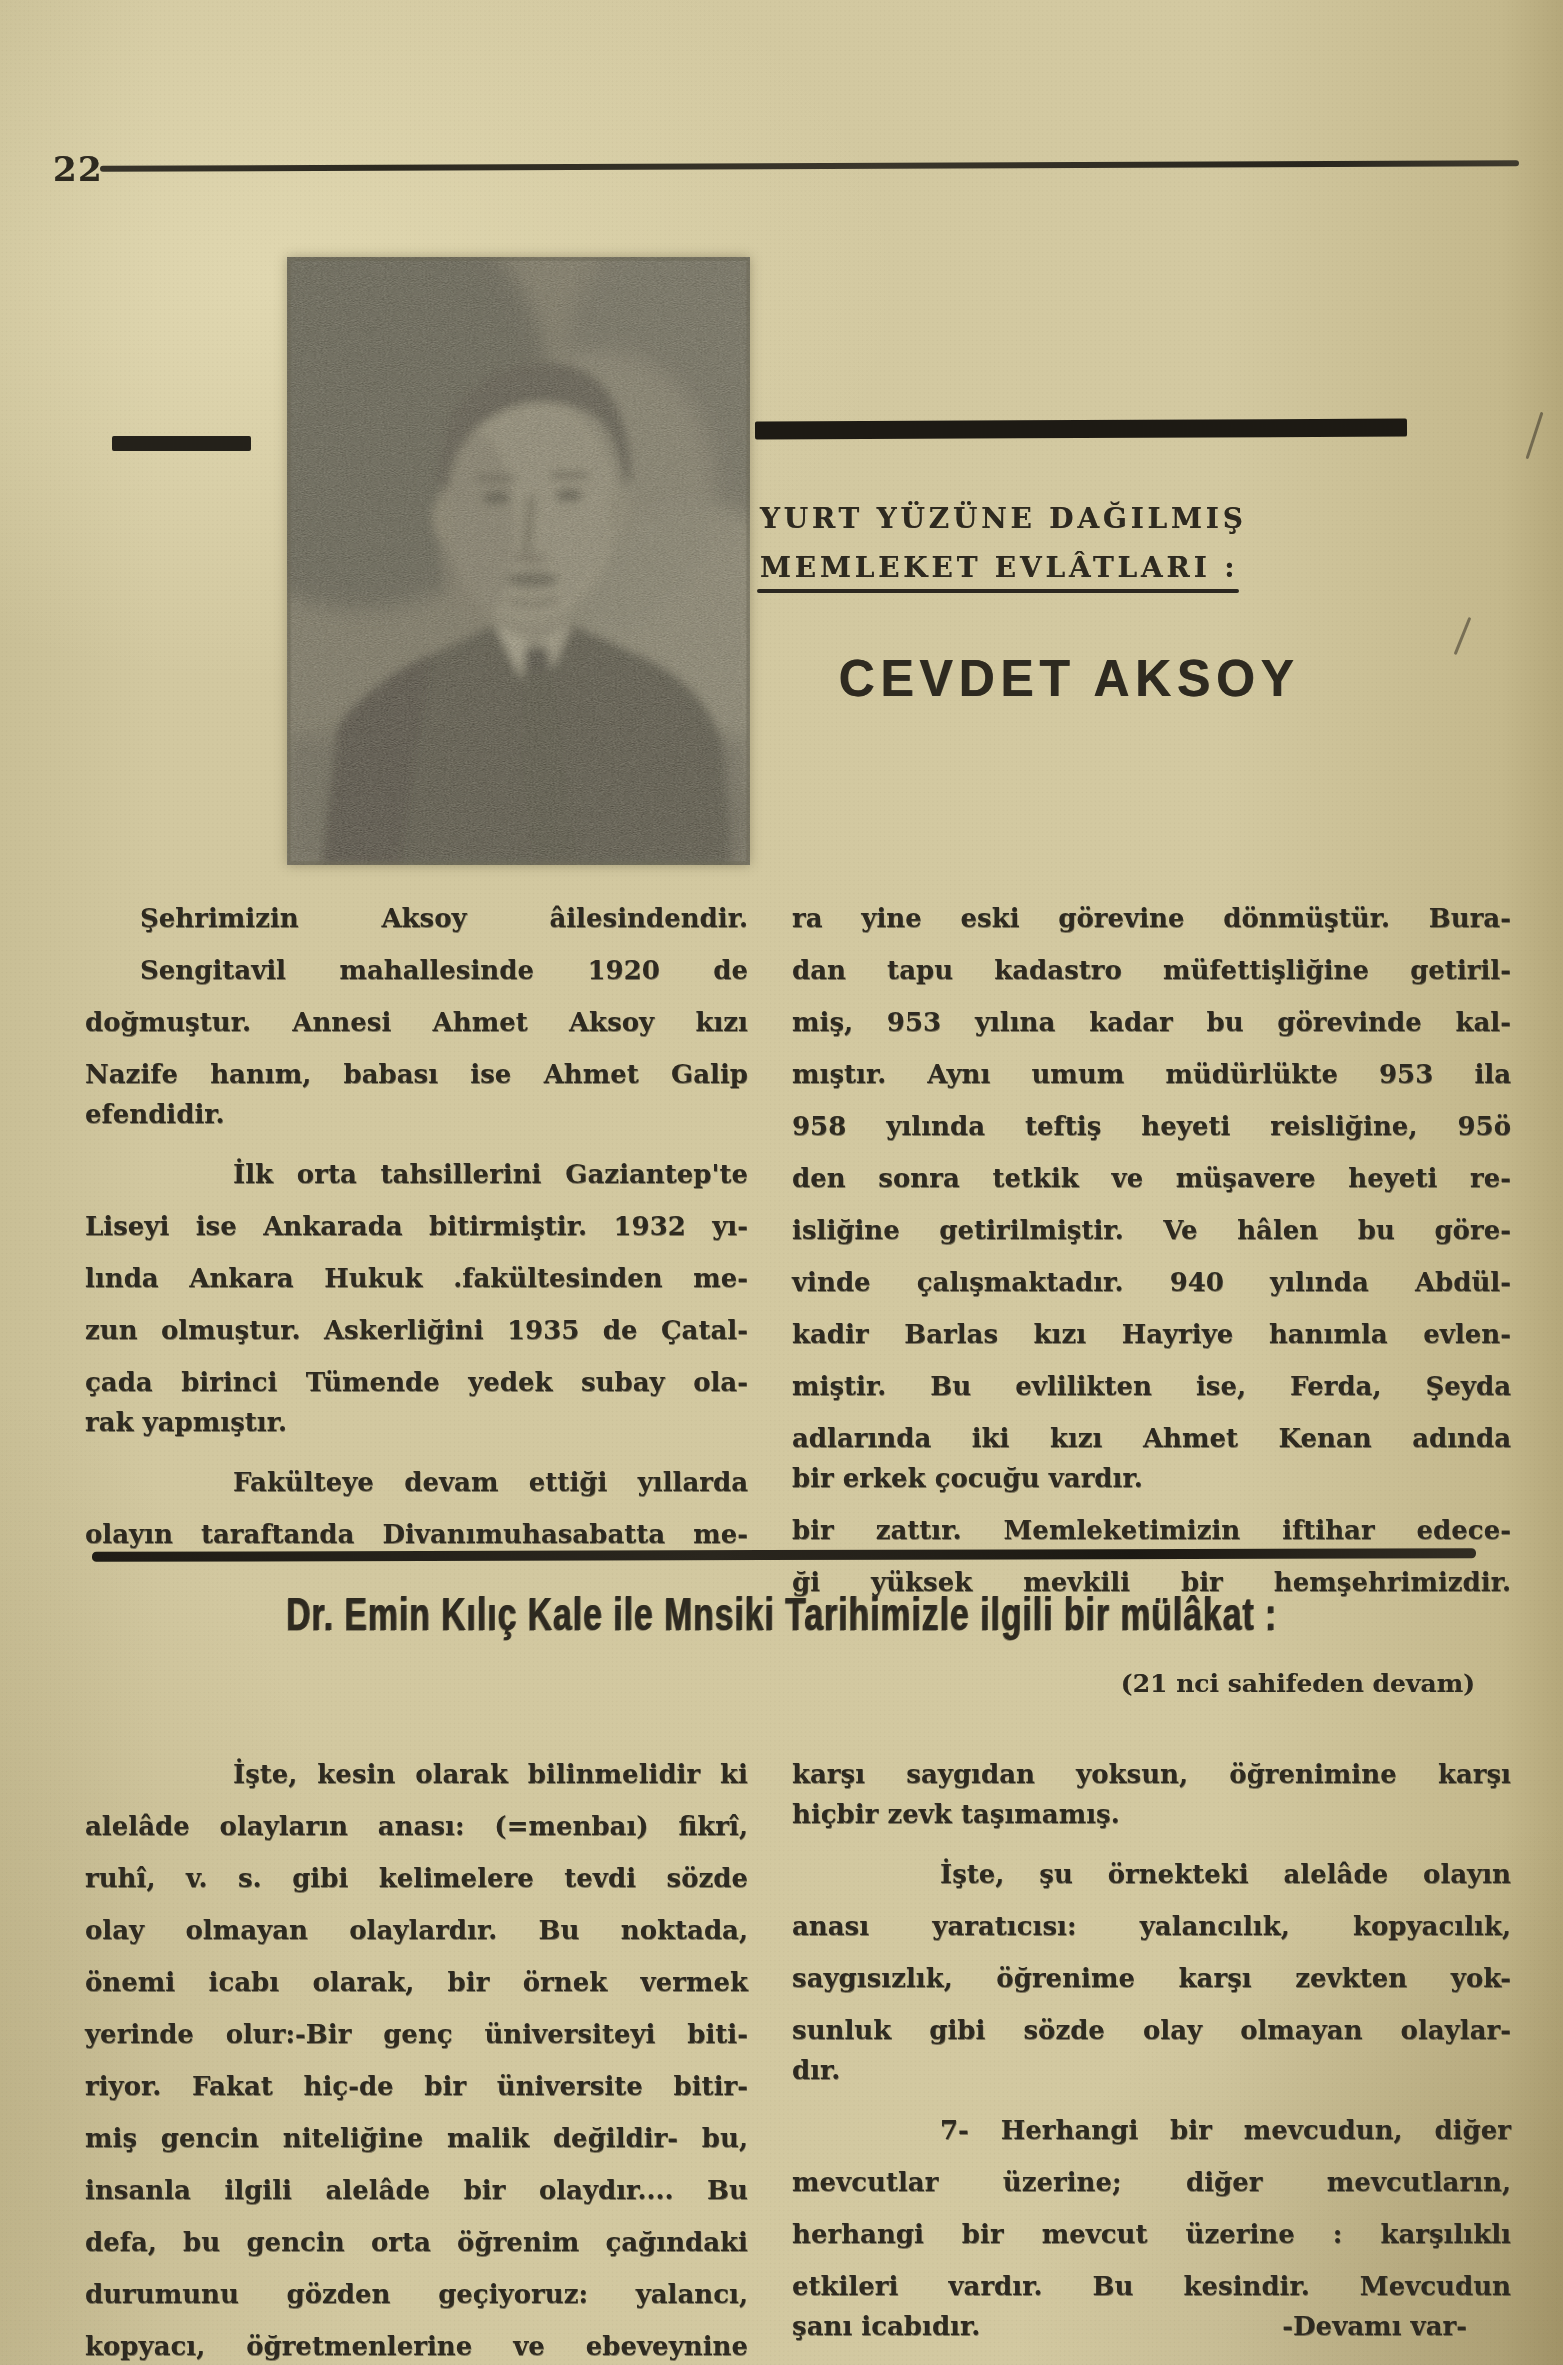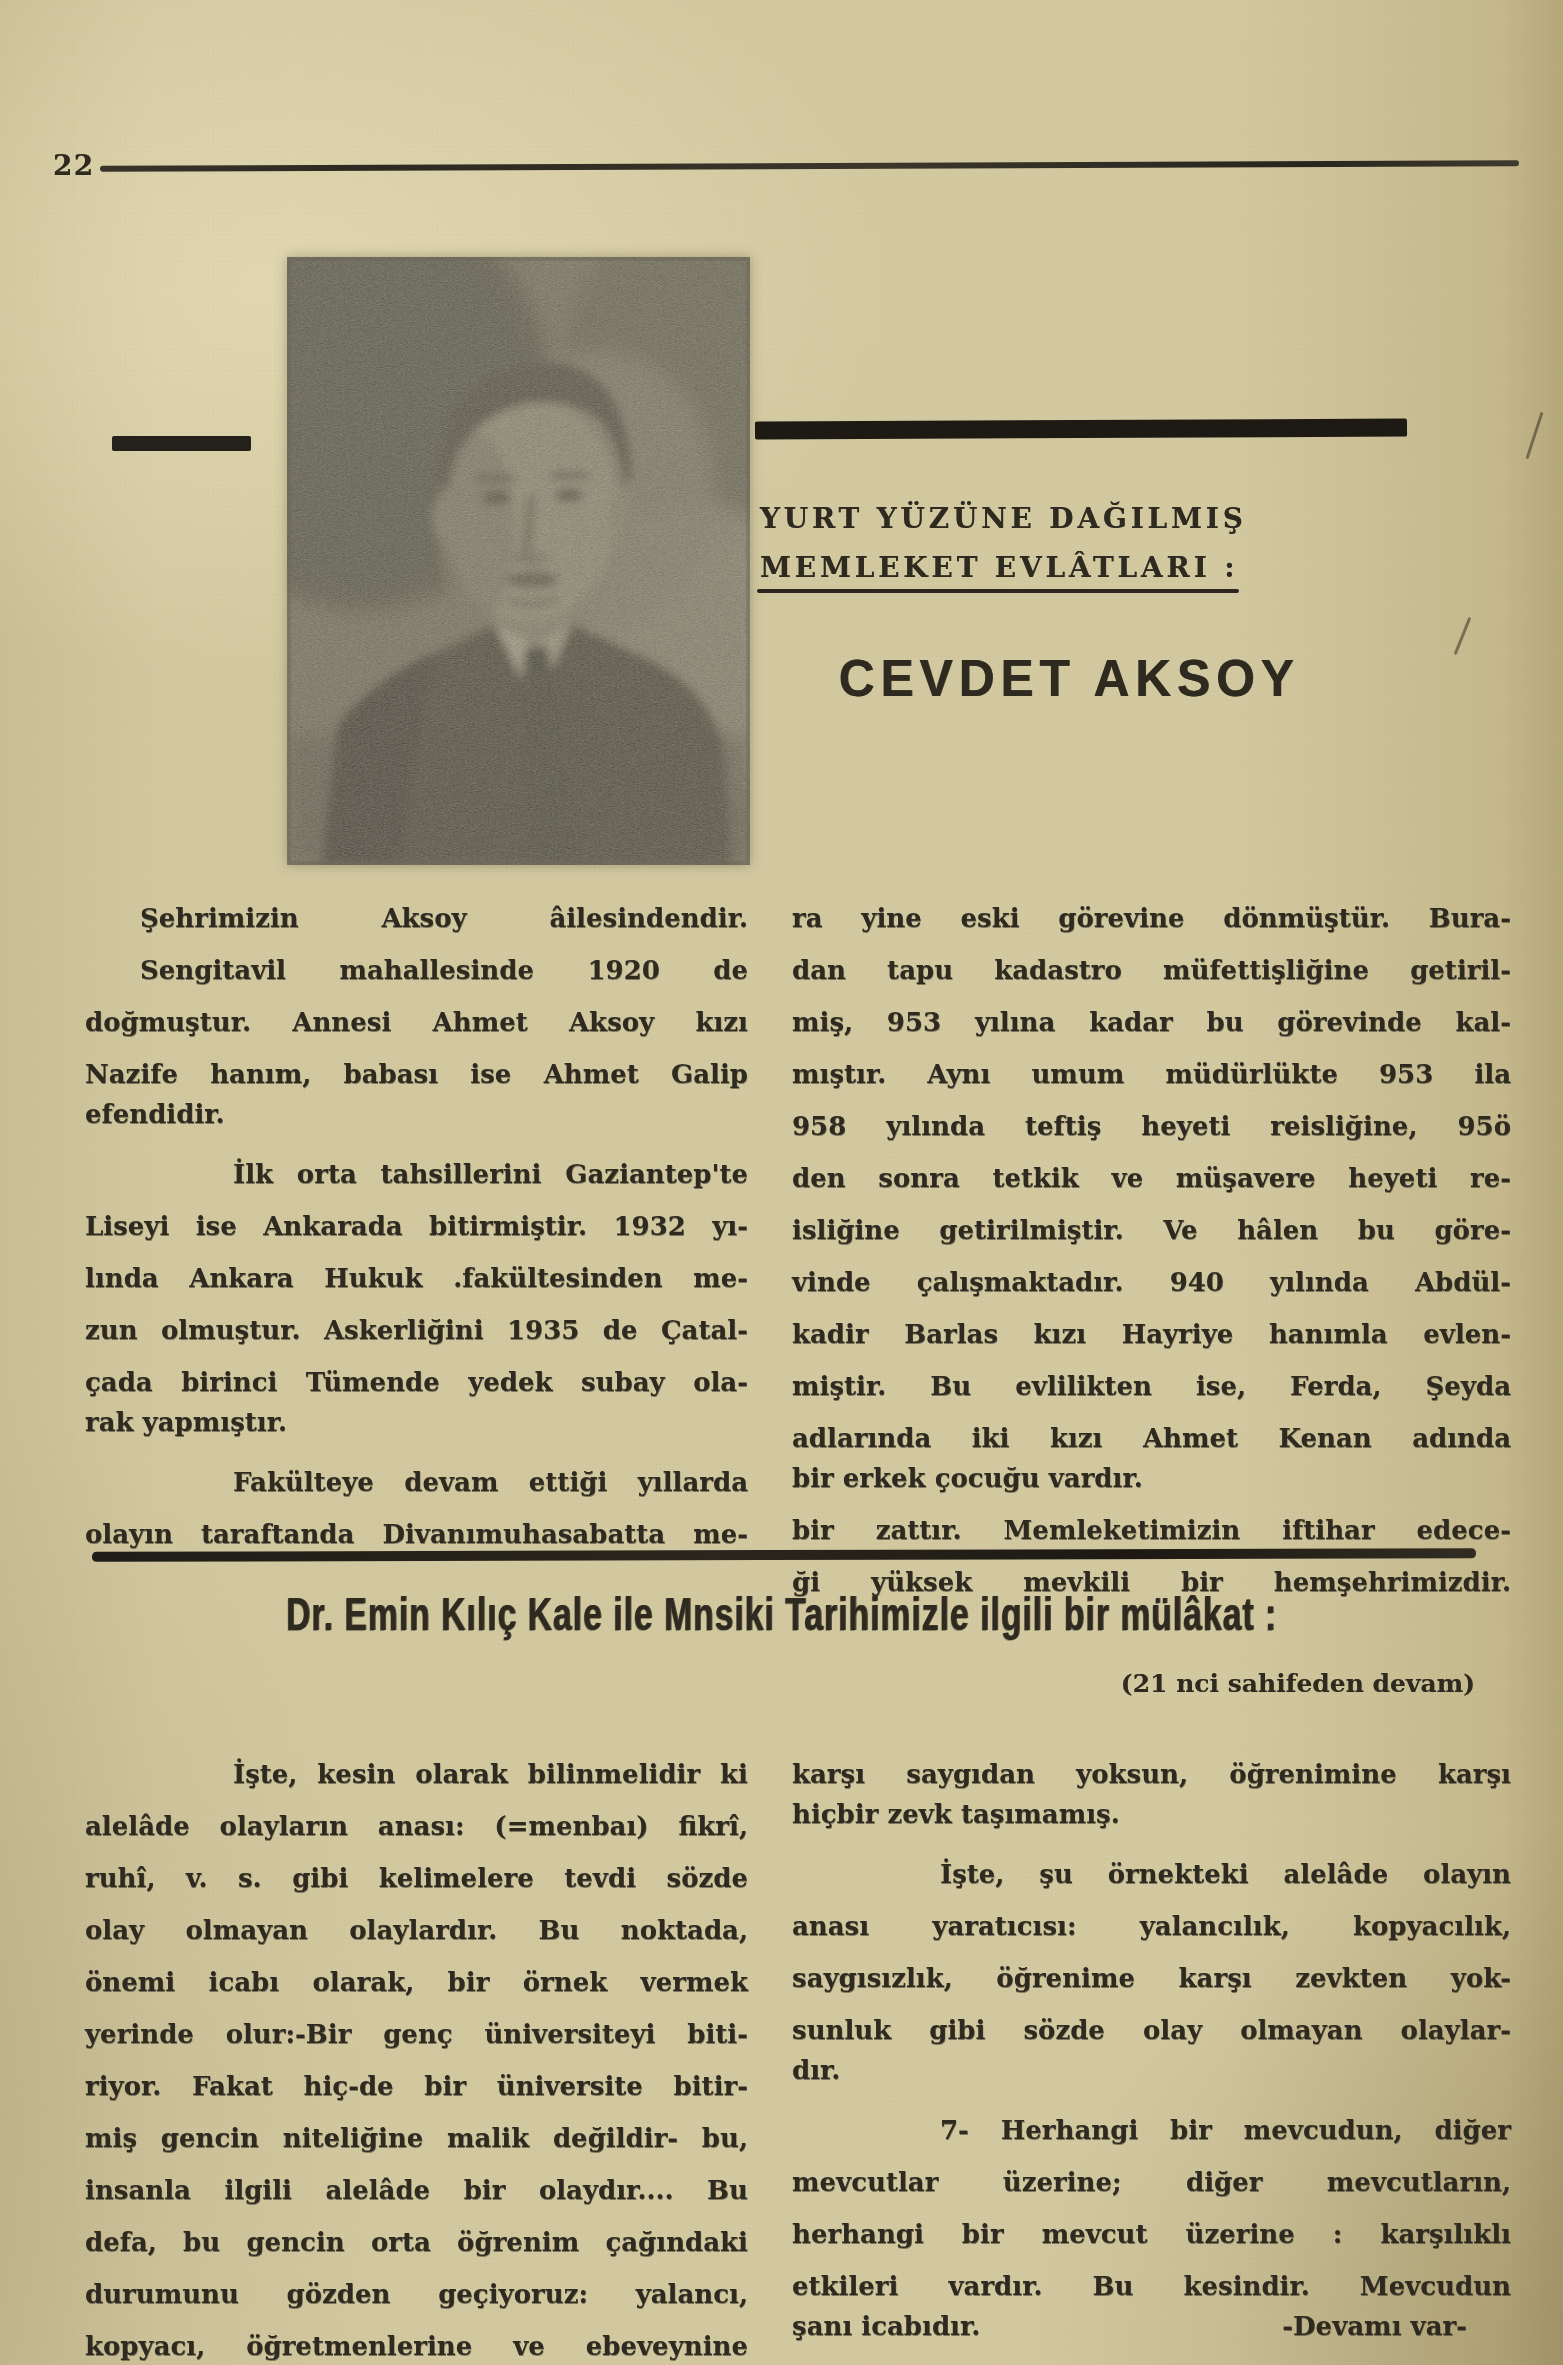--- a/index.html
+++ b/index.html
@@ -10,21 +10,21 @@
       radial-gradient(882px 567px at 18% 12%, rgba(236,228,190,.55), rgba(236,228,190,0) 70%),
       radial-gradient(1009px 882px at 105% 100%, rgba(120,104,62,.38), rgba(120,104,62,0) 62%),
       radial-gradient(756px 1261px at -5% 90%, rgba(140,124,80,.22), rgba(140,124,80,0) 60%),
       linear-gradient(90deg, #c9bf96 0%, #d2c8a0 10%, #d3c9a1 78%, #c4b88c 96%, #b4a77a 100%),
       #cfc59d;}
   .page::before{content:"";position:absolute;inset:0;pointer-events:none;
     background-image:radial-gradient(rgba(92,80,50,.06) 0.6px, rgba(0,0,0,0) 1px);
     background-size:4.4px 4.4px;}
   .abs{position:absolute;}
   
-  .pageno{left:53px;top:149px;font-weight:700;font-size:28px;letter-spacing:1.3px;
+  .pageno{left:53px;top:149px;font-weight:700;font-size:34px;letter-spacing:1.3px;
     text-shadow:0 0 0.6px rgba(43,38,28,.6);}
   .top-rule{left:100px;top:163px;width:1419px;height:5.7px;border-radius:3.2px;
     background:linear-gradient(90deg,#38342a 0%,#2c2920 20%,#3a362b 55%,#28251d 85%,#3f3a2e 100%);
     transform:rotate(-0.22deg);}
   .left-dash{left:112px;top:436px;width:139px;height:14.5px;background:#24211a;border-radius:1.9px;}
   .head-bar{left:755px;top:420px;width:652px;height:17.6px;background:#1d1a14;border-radius:1.9px;
     transform:rotate(-0.25deg);}
   .kicker-line{left:760px;width:542px;font-weight:700;font-size:28px;letter-spacing:3.8px;
     text-shadow:0 0 0.6px rgba(43,38,28,.55);}
   .kicker-1{top:502px;}

